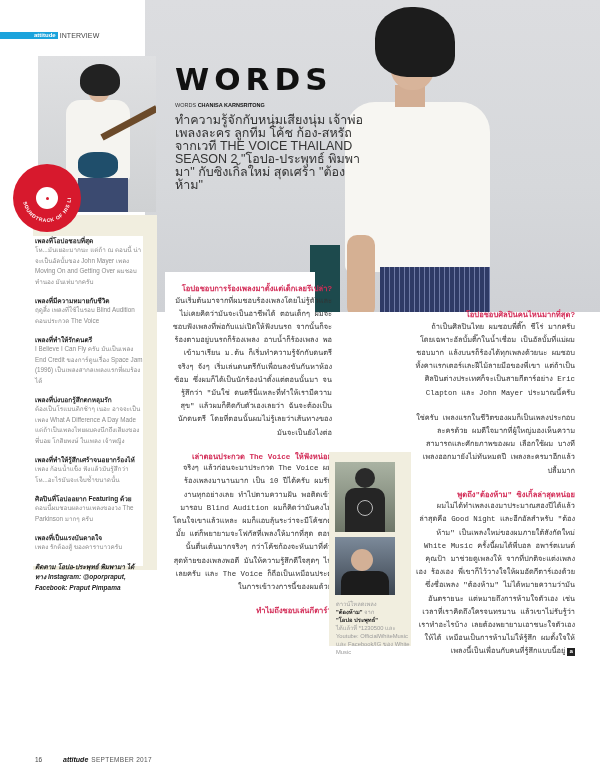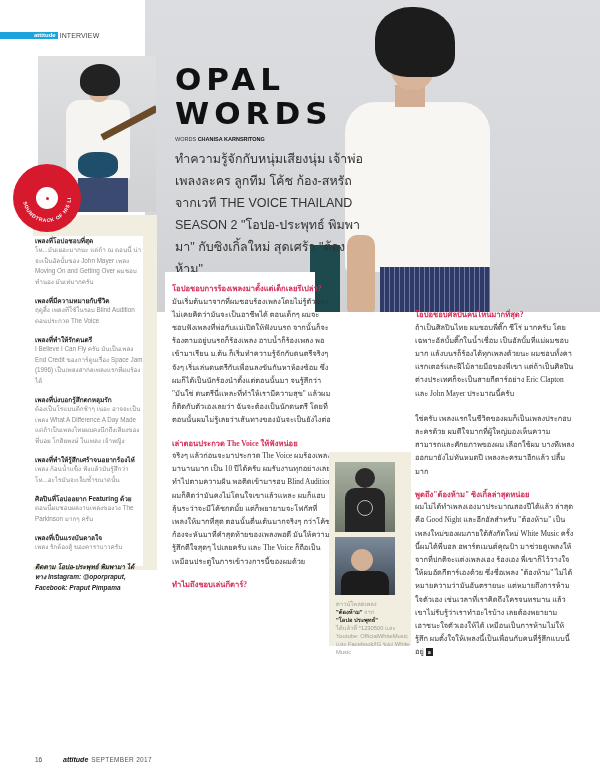--- a/index.html
+++ b/index.html
@@ -21,21 +21,21 @@
     .hero-shirt { position: absolute; left: 10px; top: 97px; width: 145px; height: 170px; background: #f7f6f2; border-radius: 30px 30px 6px 6px; }
     .hero-arm { position: absolute; left: 12px; top: 230px; width: 28px; height: 82px; background: #d5b093; border-radius: 10px; }
     .hero-pants { position: absolute; left: 45px; top: 262px; width: 110px; height: 50px; background: repeating-linear-gradient(90deg, #2f3a66 0 4px, #6d78a4 4px 5px); }
     .hero-jacket { position: absolute; left: 165px; top: 245px; width: 30px; height: 67px; background: #1d4a4d; }
 
     
     .title-block { position: absolute; left: 175px; top: 62px; width: 200px; }
     .title { font-family: "DejaVu Sans", sans-serif; font-weight: bold; font-size: 31px; letter-spacing: 5px; line-height: 34px; color: #111; }
     .byline { margin-top: 6px; font-size: 5.5px; color: #333; font-family: "Liberation Sans", sans-serif; }
     .byline b { font-weight: bold; color: #111; }
-    .intro { margin-top: 6px; font-size: 12.5px; line-height: 22px; color: #333; font-family: "Liberation Sans", sans-serif; width: 195px; }
+    .intro { margin-top: 6px; font-size: 12.5px; line-height: 13px; color: #333; font-family: "Liberation Sans", sans-serif; width: 195px; }
 
     
     .sidebar-photo { position: absolute; left: 38px; top: 56px; width: 118px; height: 156px; background: linear-gradient(180deg, #dfe0e2, #cfd1d3); overflow: hidden; }
     .sp-hair { position: absolute; left: 42px; top: 8px; width: 40px; height: 32px; background: #222; border-radius: 50% 50% 40% 40%; }
     .sp-face { position: absolute; left: 50px; top: 20px; width: 22px; height: 26px; background: #d9b59b; border-radius: 45%; }
     .sp-shirt { position: absolute; left: 28px; top: 44px; width: 64px; height: 80px; background: #f5f4f0; border-radius: 14px 14px 4px 4px; }
     .sp-guitar-neck { position: absolute; left: 64px; top: 78px; width: 62px; height: 7px; background: #6b4a2a; transform: rotate(-28deg); transform-origin: left center; }
     .sp-guitar-body { position: absolute; left: 40px; top: 96px; width: 40px; height: 26px; background: #1f4e6b; border-radius: 40%; }
     .sp-pants { position: absolute; left: 40px; top: 122px; width: 50px; height: 34px; background: #3b4a70; }
 
@@ -45,21 +45,21 @@
     .record-text { position: absolute; left: 0; top: 0; width: 68px; height: 68px; }
 
     .sidebar-bg { position: absolute; left: 33px; top: 215px; width: 124px; height: 355px; background: #f1eedf; }
     .sidebar-panel { position: absolute; left: 33px; top: 236px; width: 110px; height: 330px; background: #fff; padding: 0 0 0 2px; }
     .q-item { margin-bottom: 9px; }
     .q-title { font-size: 6.5px; font-weight: bold; color: #1f1f1f; line-height: 9px; font-family: "Liberation Sans", sans-serif; }
     .q-body { font-size: 6.3px; color: #8a8a8a; line-height: 10.5px; font-family: "Liberation Sans", sans-serif; }
     .follow { font-size: 6.5px; font-weight: bold; font-style: italic; color: #1f1f1f; line-height: 10.5px; margin-top: 2px; font-family: "Liberation Sans", sans-serif; }
 
     
-    .col { position: absolute; font-family: Liberation Serif, serif; }
+    .col { position: absolute; font-family: Liberation Mono, monospace; text-align: right; }
     .col-1 { left: 172px; top: 284px; width: 160px; }
     .col-2 { left: 415px; top: 310px; width: 160px; }
     .sec-h { color: #d32c57; font-size: 7.6px; font-weight: bold; line-height: 10.5px; }
     .sec-b { color: #333; font-size: 7.4px; line-height: 13.2px; margin-bottom: 12px; }
     .end-mark { display: inline-block; background: #222; color: #fff; font-size: 6px; font-weight: bold; padding: 0 2px; line-height: 8px; margin-left: 2px; }
 
     
     .col1-box { position: absolute; left: 165px; top: 272px; width: 150px; height: 195px; background: #fff; }
     .col2-box-bg { position: absolute; left: 329px; top: 452px; width: 82px; height: 194px; background: #f1eedf; }
 
@@ -96,21 +96,20 @@
   <div class="hero-jacket"></div>
 </div>
 
 <div class="header-tag">
   <div class="header-bar"></div>
   <span class="header-brand">attitude</span>
   <span class="header-section">INTERVIEW</span>
 </div>
 
 <div class="title-block">
-  <div class="title">OPAL</div>
   <div class="title">WORDS</div>
   <div class="byline">
     <span>WORDS</span>
     <b>CHANISA KARNSRITONG</b>
   </div>
   <div class="intro">ทำความรู้จักกับหนุ่มเสียงนุ่ม เจ้าพ่อเพลงละคร ลูกทีม โค้ช ก้อง-สหรัถ จากเวที THE VOICE THAILAND SEASON 2 "โอปอ-ประพุทธ์ พิมพามา" กับซิงเกิ้ลใหม่ สุดเศร้า "ต้องห้าม"</div>
 </div>
 
 <div class="sidebar-bg"></div>
 

